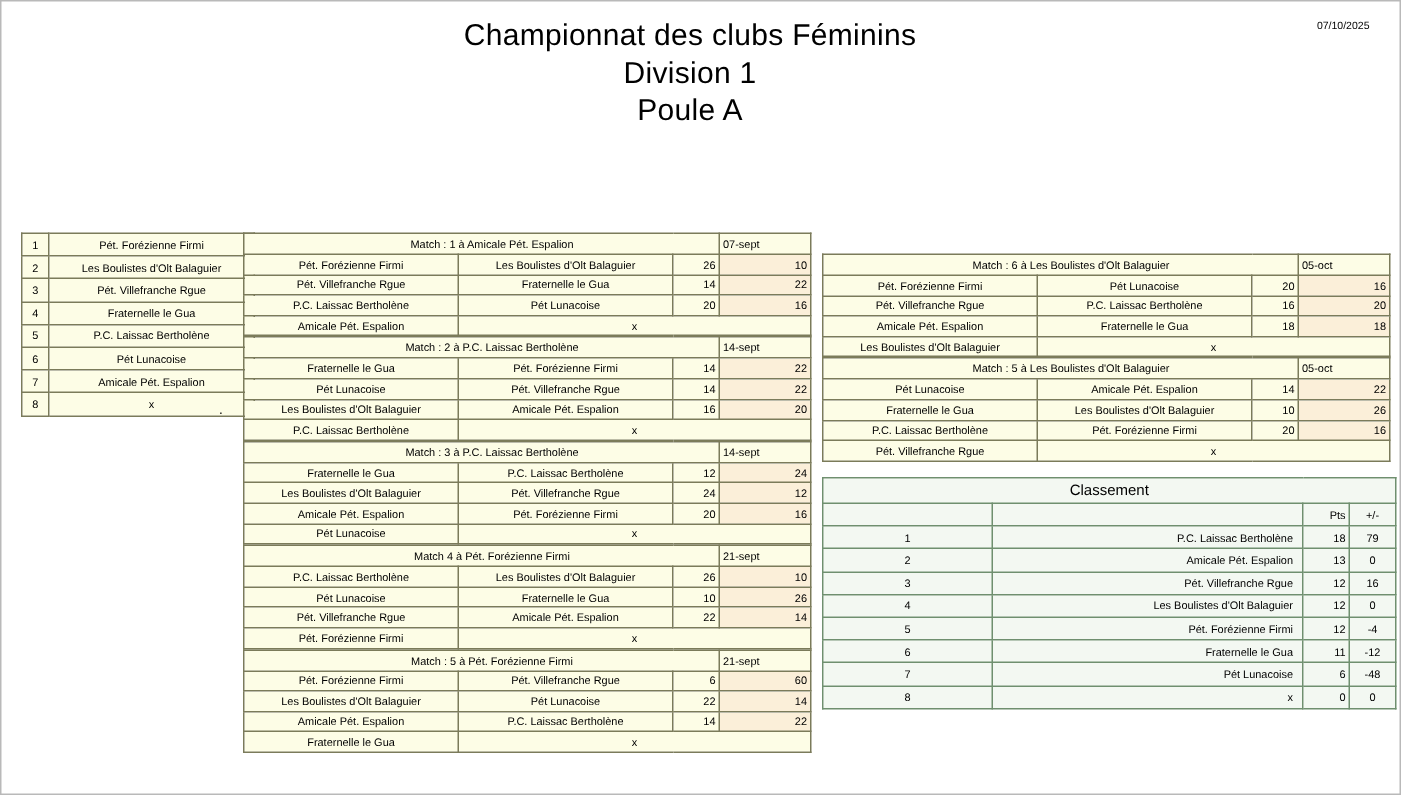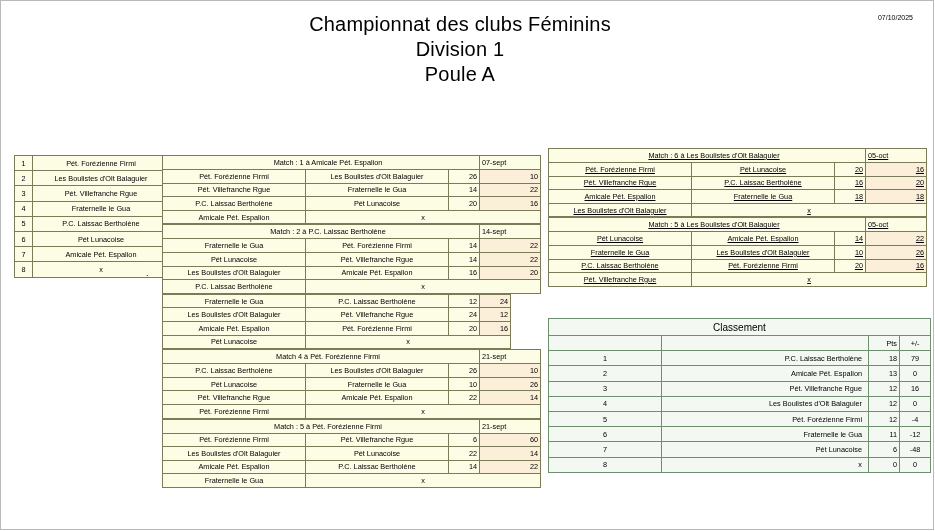--- a/index.html
+++ b/index.html
@@ -48,21 +48,21 @@
   
   .ranks{
     position:absolute;left:14px;top:155px;
   }
   .ranks td{height:14.2px;}
   .ranks .num{width:13px;background:#fdfde6;text-align:center;}
   .ranks .nm{width:132px;background:#fdfde6;text-align:center;}
 
   
   .left-col{position:absolute;left:162px;top:155px;}
-  .right-col{position:absolute;left:548px;top:148px;text-decoration:underline;}
+  .right-col{position:absolute;left:548px;top:169px;}
 
   .mhead td{background:#fdfde6;height:13px;}
   .mtitle{width:290px;text-align:center;padding-left:16px;}
   .mdate{width:56px;text-align:left;}
 
   .block{margin-bottom:0px;}
 
   
   .classement{
     position:absolute;left:548px;top:318px;
@@ -188,20 +188,24 @@
             <td class="sc cream">20</td>
           </tr>
           <tr>
             <td class="team c yel">P.C. Laissac Bertholène</td>
             <td class="c yel" colspan="3">x</td>
           </tr>
         </tbody>
       </table>
       <table class="block">
         <tbody>
+          <tr class="mhead">
+            <td class="mtitle" colspan="3">Match  : 3 à P.C. Laissac Bertholène</td>
+            <td class="mdate">14-sept</td>
+          </tr>
           <tr>
             <td class="team c yel">Fraternelle le Gua</td>
             <td class="team c yel">P.C. Laissac Bertholène</td>
             <td class="sc yel">12</td>
             <td class="sc cream">24</td>
           </tr>
           <tr>
             <td class="team c yel">Les Boulistes d'Olt Balaguier</td>
             <td class="team c yel">Pét. Villefranche Rgue</td>
             <td class="sc yel">24</td>

